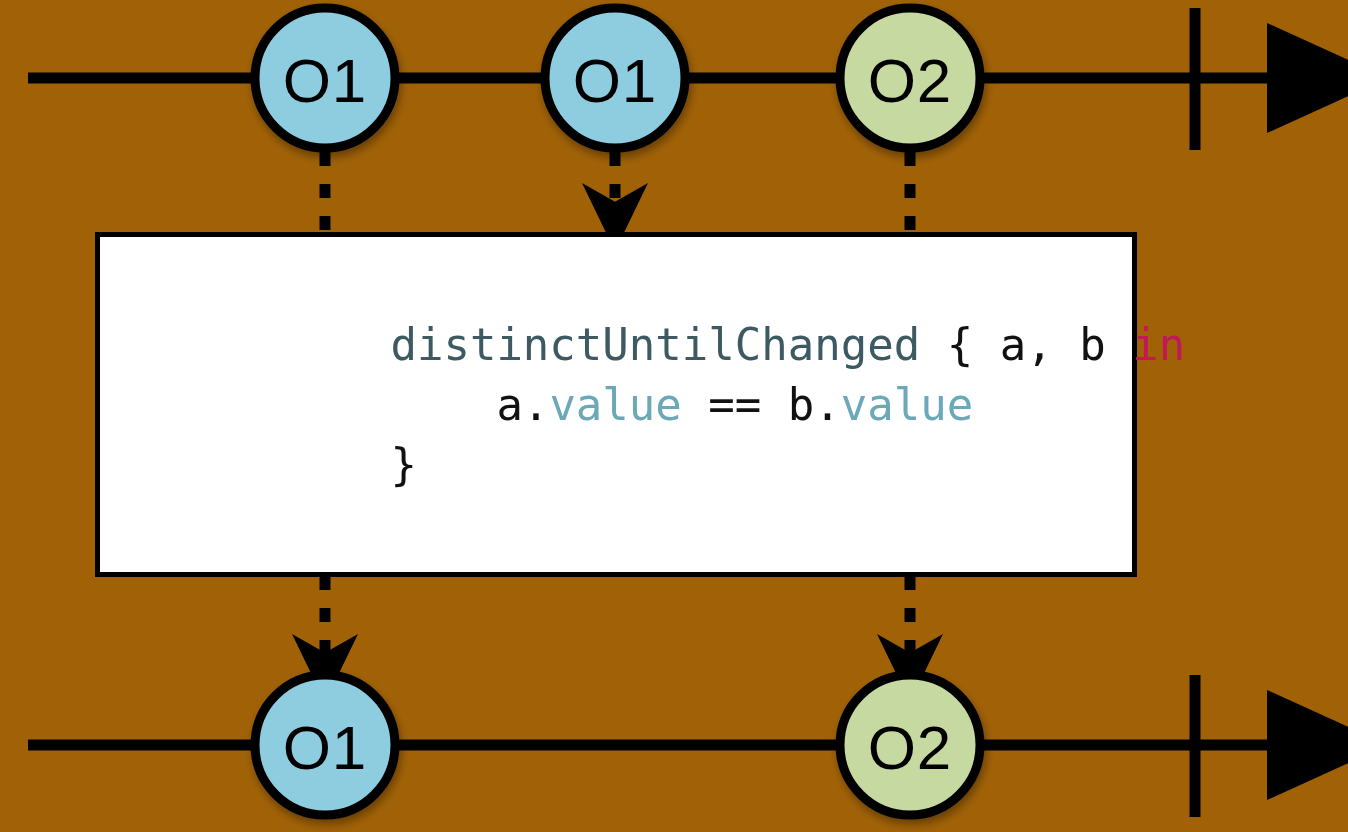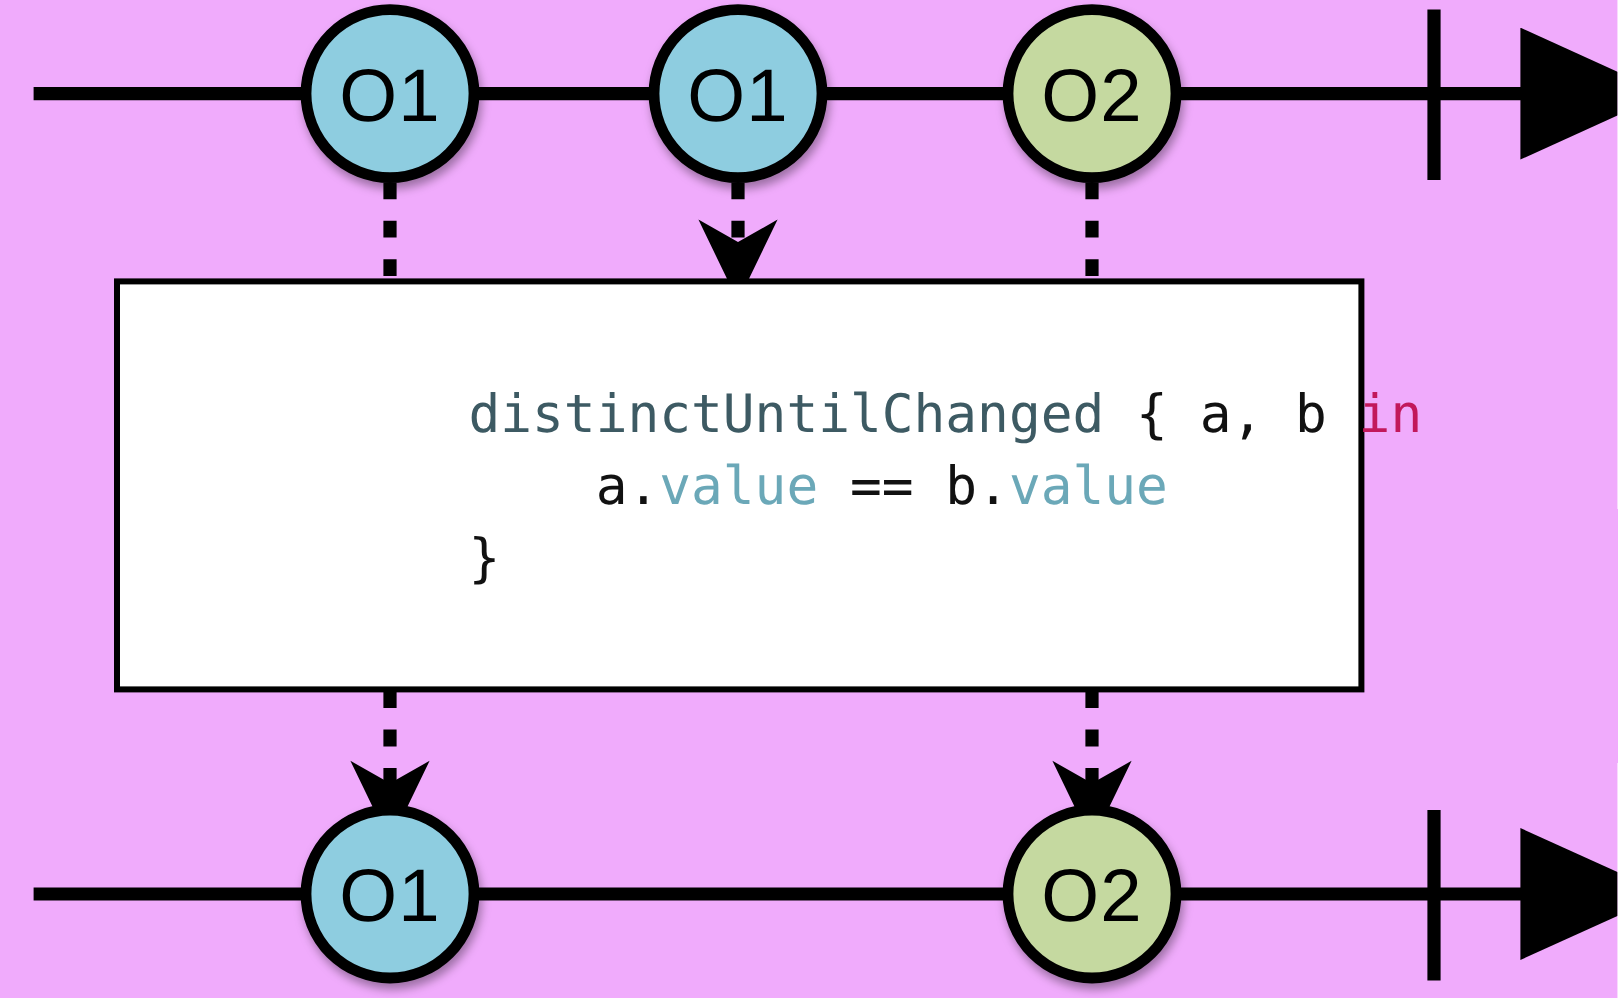--- a/index.html
+++ b/index.html
@@ -7,21 +7,21 @@
     padding: 0;
     background: #ffffff;
   }
   body {
     font-family: "Liberation Sans", sans-serif;
   }
   #stage {
     position: relative;
     width: 1348px;
     height: 832px;
-    background: #f0abfc;
+    background: #a16207;
     overflow: hidden;
     text-align: center;
   }
   #diagram {
     position: absolute;
     top: 0;
     left: 0;
     width: 1348px;
     height: 832px;
     display: block;

